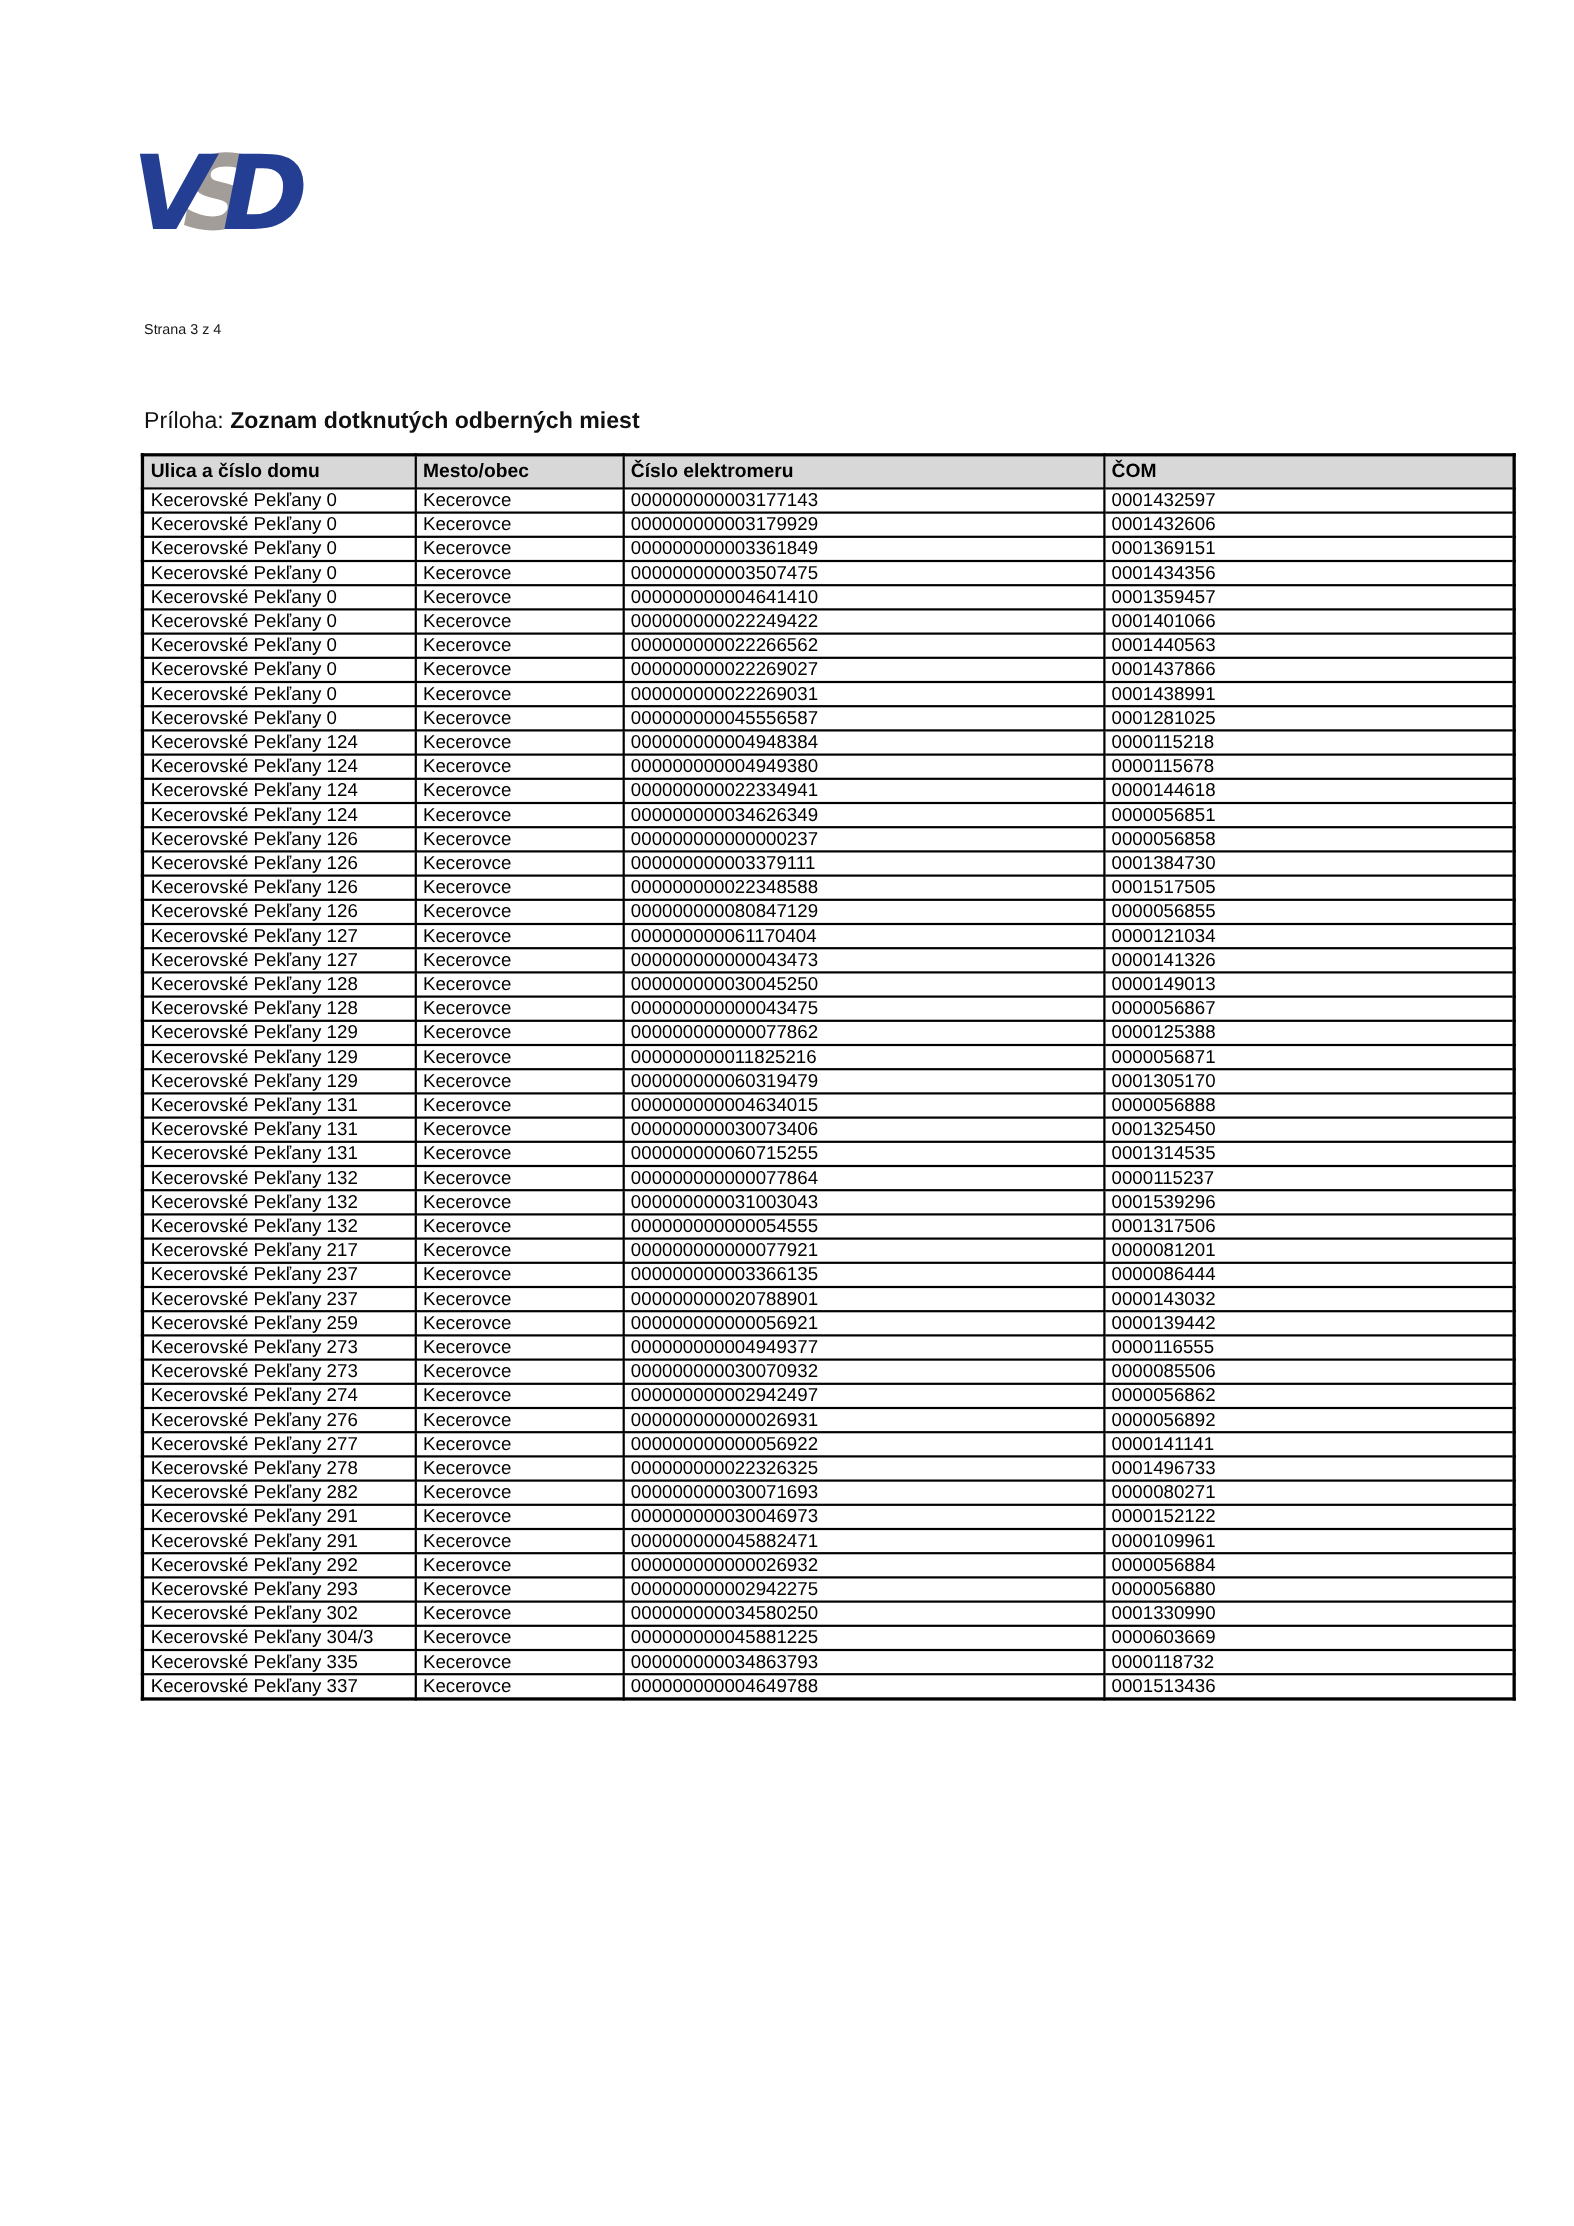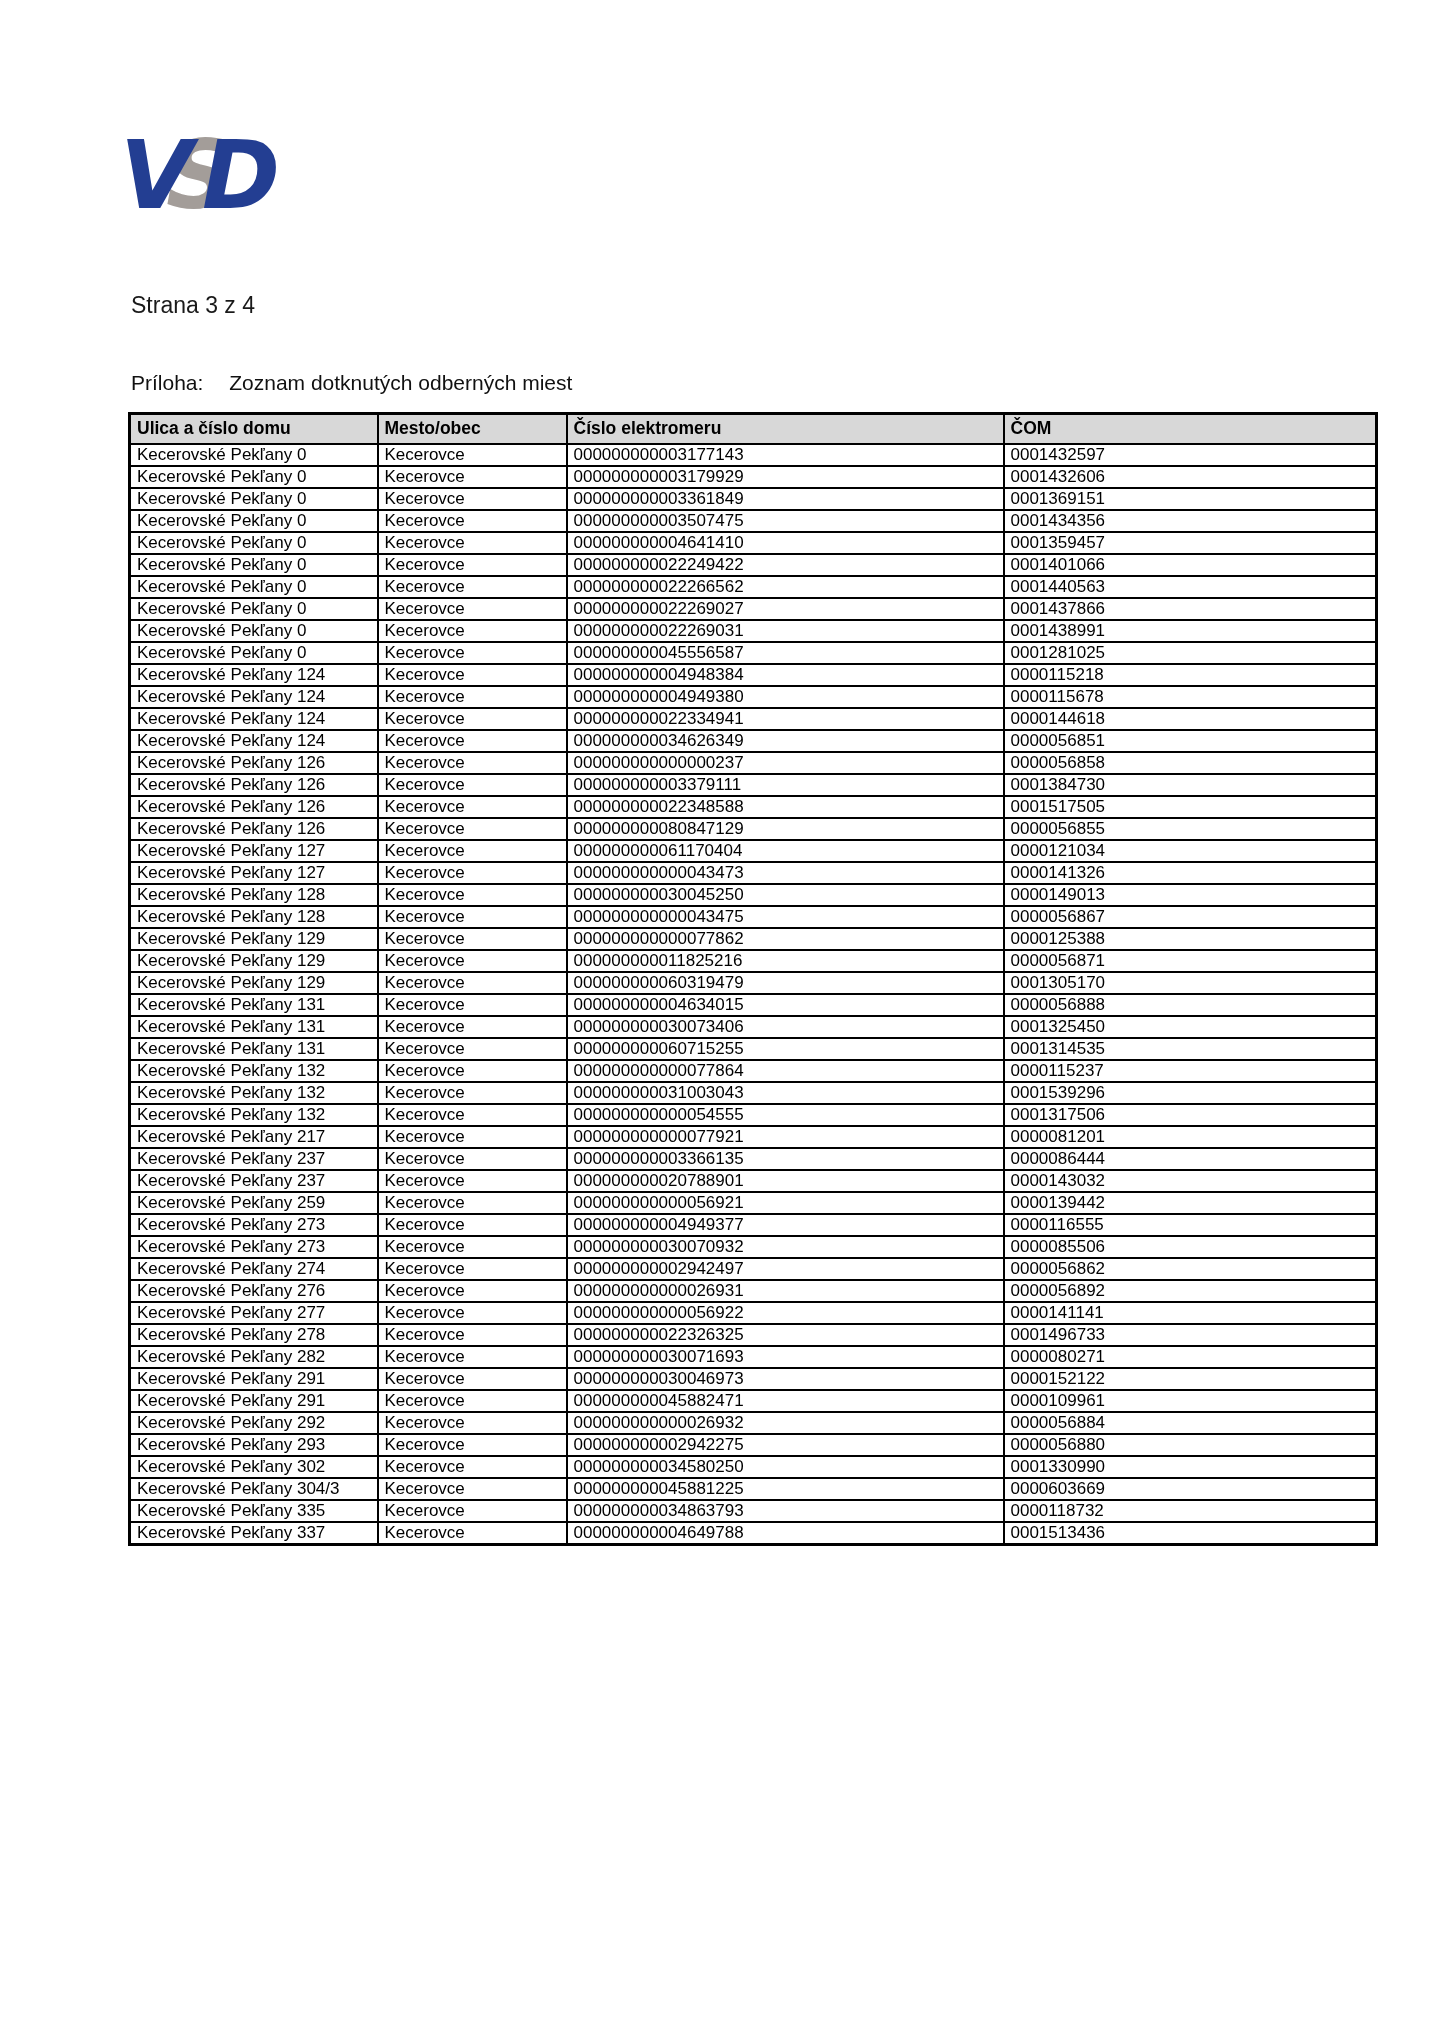--- a/index.html
+++ b/index.html
@@ -15,31 +15,31 @@
     position: absolute;
     left: 126px;
     top: 124px;
     width: 160px;
     height: 95px;
   }
   .page-label {
     position: absolute;
     left: 131px;
     top: 292px;
-    font-size: 23px;
+    font-size: 13px;
     color: #1a1a1a;
   }
   .doc-title {
     position: absolute;
     left: 131px;
     top: 371px;
     font-size: 21px;
     color: #111111;
   }
-  .doc-title .title-bold { font-weight: normal; margin-left: 20px; }
+  .doc-title .title-bold { font-weight: bold; }
   table.data-table {
     position: absolute;
     left: 128px;
     top: 412px;
     width: 1247px;
     border-collapse: collapse;
     table-layout: fixed;
     border: 3px solid #000000;
     padding-left: 36px;
   }

